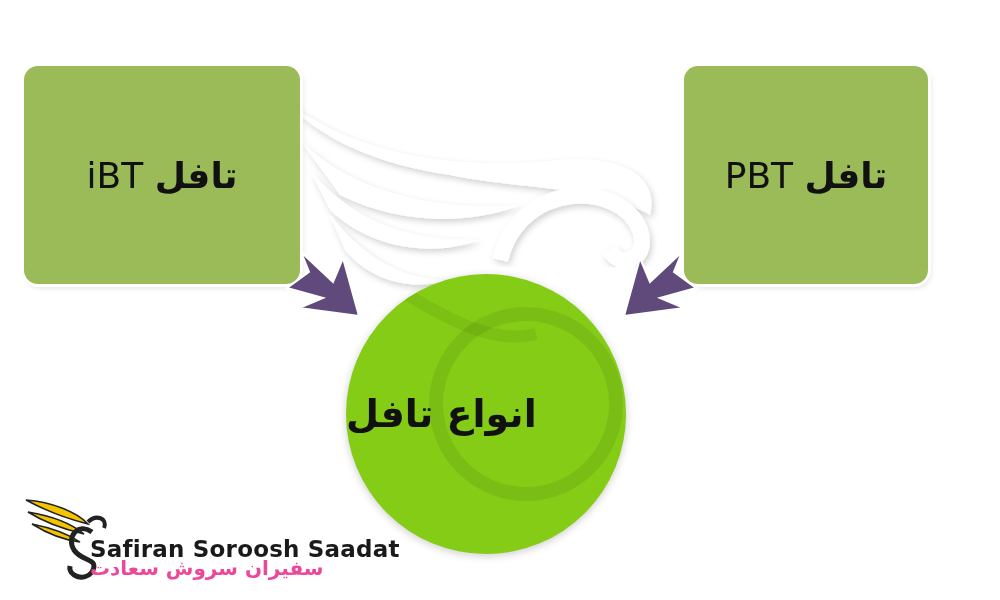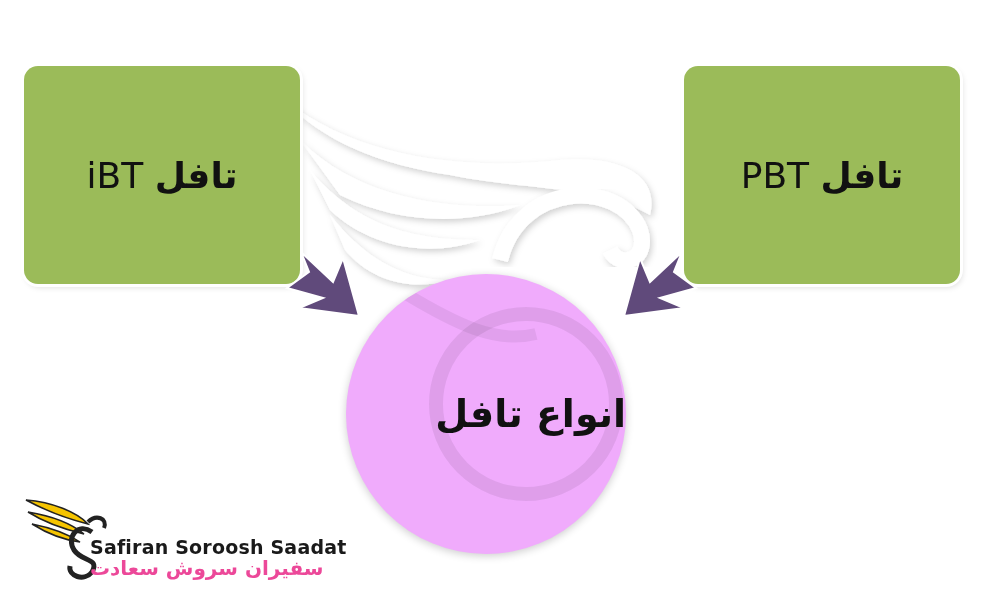--- a/index.html
+++ b/index.html
@@ -2,26 +2,26 @@
 <html><head>
 <meta charset="utf-8">
 <style>
   html,body{margin:0;padding:0;}
   body{width:1000px;height:600px;background:#ffffff;position:relative;overflow:hidden;font-family:"DejaVu Sans",sans-serif;}
   .wm{position:absolute;left:0;top:0;width:1000px;height:600px;}
   .box{position:absolute;background:#9bbb59;border-radius:14px;display:flex;align-items:center;justify-content:center;box-shadow:0 0 0 3px #fff, 2px 3px 6px rgba(0,0,0,0.15);}
   .box-label{font-size:36px;color:#111;direction:rtl;unicode-bidi:plaintext;white-space:nowrap;}
   .box-label .ar{font-weight:bold;}
   #box-left{left:24px;top:66px;width:276px;height:218px;}
-  #box-right{left:684px;top:66px;width:276px;height:218px;}
-  #circle{position:absolute;left:346px;top:274px;width:280px;height:280px;border-radius:50%;background:#f0abfc;display:flex;align-items:center;justify-content:flex-end;box-shadow:0 2px 8px rgba(0,0,0,0.2);}
+  #box-right{left:684px;top:66px;width:244px;height:218px;}
+  #circle{position:absolute;left:346px;top:274px;width:280px;height:280px;border-radius:50%;background:#84cc16;display:flex;align-items:center;justify-content:flex-start;box-shadow:0 2px 8px rgba(0,0,0,0.2);}
   #circle-label{font-size:38px;font-weight:bold;color:#111;direction:rtl;}
   .arrow{position:absolute;}
   .logo{position:absolute;left:22px;top:492px;width:270px;height:90px;}
-  .logo-en{position:absolute;left:90px;top:536px;font-size:19px;font-weight:bold;color:#1a1a1a;white-space:nowrap;letter-spacing:0.2px;}
+  .logo-en{position:absolute;left:90px;top:536px;font-size:23px;font-weight:bold;color:#1a1a1a;white-space:nowrap;letter-spacing:0.2px;}
   .logo-fa{position:absolute;left:90px;top:556px;font-size:20px;font-weight:bold;color:#ec4899;white-space:nowrap;direction:rtl;}
 </style>
 </head>
 <body>
 
 <svg class="wm" viewBox="0 0 1000 600">
   <defs>
     <filter id="sh" x="-10%" y="-10%" width="120%" height="120%">
       <feDropShadow dx="2" dy="3" stdDeviation="3" flood-color="#000" flood-opacity="0.18"></feDropShadow>
     </filter>

